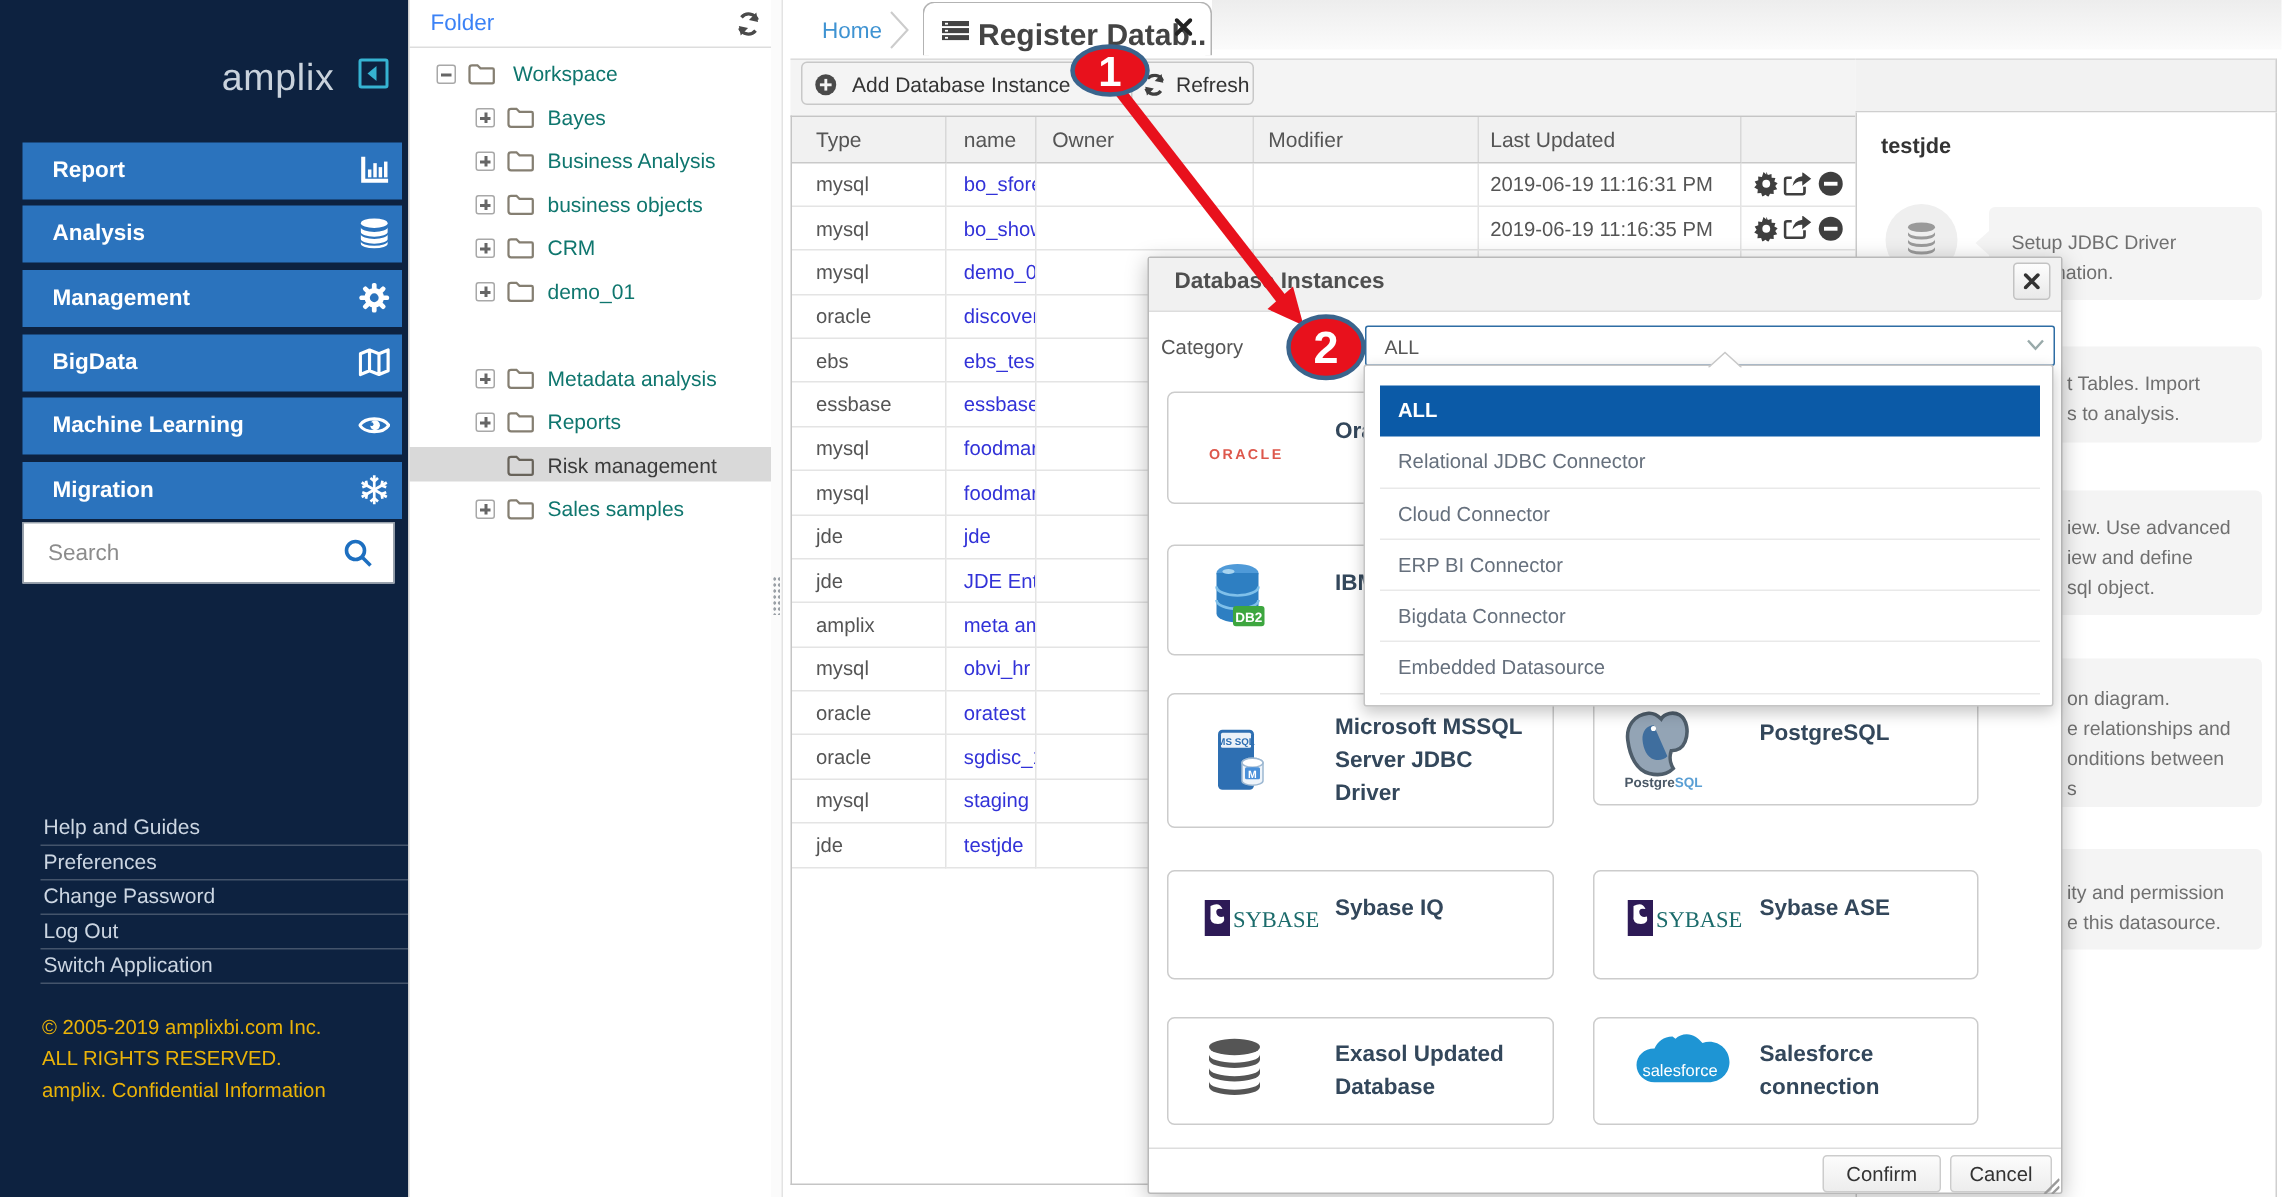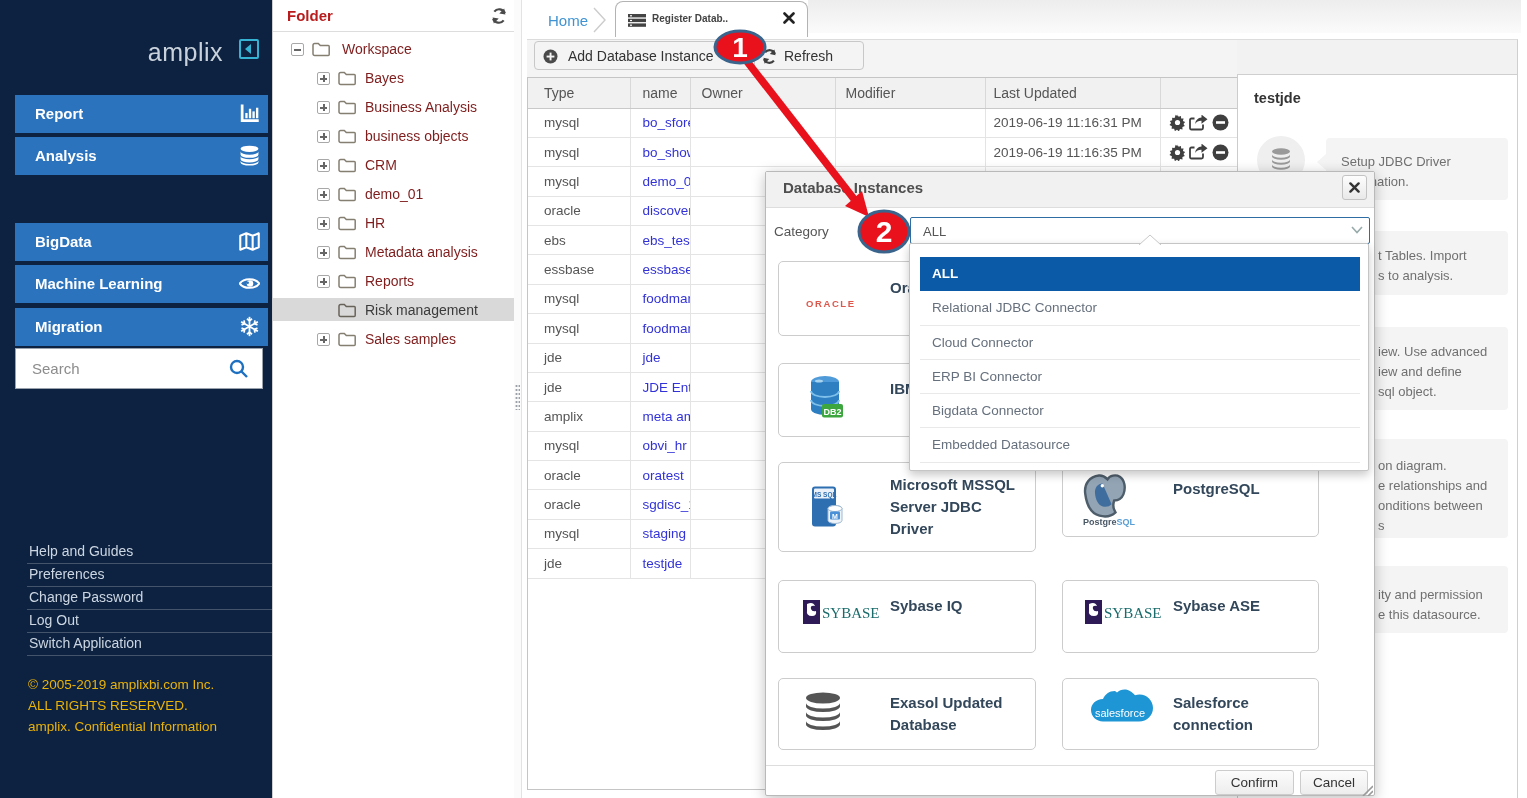--- a/index.html
+++ b/index.html
@@ -16,44 +16,44 @@
 .navicon { position:absolute; right:8px; top:8px; width:21px; height:21px; }
 #search { left:15px; top:348px; width:248px; height:41px; background:#fff; border:1px solid #9aa3ad; }
 #search .ph { position:absolute; left:16px; top:11px; font-size:15px; color:#8c8c8c; }
 #search svg { position:absolute; right:13px; top:9px; }
 .slink { left:27px; width:245px; height:23px; color:#ccd6e2; font-size:14px; padding-left:2px; border-bottom:1px solid #44546b; line-height:21px; }
 #copyr { left:28px; top:674px; color:#eab308; font-size:13.5px; line-height:21px; }
 
 
 #folder { left:272px; top:0; width:242px; height:798px; background:#fff; border-left:1px solid #cfcfcf; }
 #fhead { position:absolute; left:0; top:0; width:242px; height:32px; border-bottom:1px solid #ddd; }
-#fhead .t { position:absolute; left:14px; top:7px; font-size:15px; font-weight:700; color:#b91c1c; }
+#fhead .t { position:absolute; left:14px; top:7px; font-size:15px; font-weight:400; color:#3b82f6; }
 #fhead svg { position:absolute; right:8px; top:8px; }
 .trow { position:absolute; left:0; width:242px; height:29px; }
-.trow .txt { position:absolute; top:6px; font-size:14px; color:#7f1d1d; }
+.trow .txt { position:absolute; top:6px; font-size:14px; color:#0f766e; }
 .ebox { position:absolute; top:8px; width:13px; height:13px; border:1px solid #a8a8a8; border-radius:2px; background:#fff; }
 .ebox .h { position:absolute; left:2px; top:5px; width:7px; height:1.5px; background:#666; }
 .ebox .v { position:absolute; left:5px; top:2px; width:1.5px; height:7px; background:#666; }
 .fico { position:absolute; top:7px; }
 #selrow { position:absolute; left:0; top:298px; width:242px; height:23px; background:#d9d9d9; }
 
 
 #split { left:514px; top:0; width:8px; height:798px; background:#fbfbfb; border-right:1px solid #e3e3e3; }
 #grip { position:absolute; left:1px; top:384px; width:5px; height:26px;
   background-image:radial-gradient(circle, #9aa0a6 1px, transparent 1.2px);
   background-size:3px 4px; }
 
 
 #topstrip { left:808px; top:0; width:713px; height:33px; background:linear-gradient(#ededed,#fbfbfb); }
 #bc-home { left:548px; top:12px; font-size:15px; color:#3f93d2; }
 #tab { left:615px; top:1px; width:193px; height:36px; background:#fff; border:1px solid #b3b3b3; border-bottom:none; border-radius:8px 8px 0 0; }
-#tab .ttl { position:absolute; left:36px; top:11px; font-size:10px; font-weight:700; color:#444; }
+#tab .ttl { position:absolute; left:36px; top:11px; font-size:20px; font-weight:700; color:#444; }
 #toolband { left:527px; top:39px; width:710px; height:39px; background:#f4f4f4; border-top:1px solid #dcdcdc; }
 #toolband2 { left:1237px; top:39px; width:281px; height:36px; background:#f2f2f2; border-top:1px solid #dcdcdc; border-bottom:1px solid #cfcfcf; border-right:1px solid #cfcfcf; }
-#toolbar { left:534px; top:41px; width:330px; height:29px; background:#f4f4f4; border:1px solid #c8c8c8; border-radius:4px; }
+#toolbar { left:534px; top:41px; width:302px; height:29px; background:#f4f4f4; border:1px solid #c8c8c8; border-radius:4px; }
 #toolbar .sep { position:absolute; left:219px; top:0; width:1px; height:27px; background:#c8c8c8; }
 #toolbar .b1 { position:absolute; left:33px; top:6px; font-size:14px; color:#333; }
 #toolbar .b2 { position:absolute; left:249px; top:6px; font-size:14px; color:#333; }
 
 
 #tablewrap { left:527px; top:77px; width:710px; height:713px; background:#fff; border-left:1px solid #c5c5c5; border-bottom:1px solid #c5c5c5; border-top:1px solid #c5c5c5; }
 table.grid { border-collapse:collapse; table-layout:fixed; width:710px; }
 table.grid th { height:30px; background:#f1f1f1; border-bottom:1px solid #c9c9c9; border-right:1px solid #d8d8d8; font-size:14px; font-weight:400; color:#555; text-align:left; padding:0 0 0 16px; }
 table.grid td { height:29.38px; border-bottom:1px solid #e4e4e4; border-right:1px solid #e4e4e4; font-size:13.5px; color:#555; padding:0 0 0 16px; white-space:nowrap; overflow:hidden; }
 table.grid td.nm { color:#3232d8; padding-left:12px; }
@@ -110,20 +110,42 @@
           <rect x="12.8" y="8" width="2.2" height="6.5" fill="#fff"></rect>
           <rect x="16.2" y="4.5" width="2.2" height="10" fill="#fff"></rect>
         </svg></div>
     <div class="navitem abs" style="top:137px;">Analysis<svg class="navicon" viewBox="0 0 20 20">
           <g fill="#fff">
             <ellipse cx="10" cy="3.6" rx="8.5" ry="3"></ellipse>
             <path d="M1.5 6.2 a8.5 3 0 0 0 17 0 v3 a8.5 3 0 0 1 -17 0z"></path>
             <path d="M1.5 10.6 a8.5 3 0 0 0 17 0 v3 a8.5 3 0 0 1 -17 0z"></path>
             <path d="M1.5 15 a8.5 3 0 0 0 17 0 v1.6 a8.5 3 0 0 1 -17 0z"></path>
           </g>
+        </svg></div>
+    <div class="navitem abs" style="top:180px;">Management<svg class="navicon" viewBox="0 0 20 20">
+          <g fill="#fff">
+            <circle cx="10" cy="10" r="6.2"></circle>
+            <g>
+              <rect x="8.5" y="0.6" width="3" height="5" rx="1.2"></rect>
+              <rect x="8.5" y="14.4" width="3" height="5" rx="1.2"></rect>
+            </g>
+            <g transform="rotate(45 10 10)">
+              <rect x="8.5" y="0.6" width="3" height="5" rx="1.2"></rect>
+              <rect x="8.5" y="14.4" width="3" height="5" rx="1.2"></rect>
+            </g>
+            <g transform="rotate(90 10 10)">
+              <rect x="8.5" y="0.6" width="3" height="5" rx="1.2"></rect>
+              <rect x="8.5" y="14.4" width="3" height="5" rx="1.2"></rect>
+            </g>
+            <g transform="rotate(135 10 10)">
+              <rect x="8.5" y="0.6" width="3" height="5" rx="1.2"></rect>
+              <rect x="8.5" y="14.4" width="3" height="5" rx="1.2"></rect>
+            </g>
+          </g>
+          <circle cx="10" cy="10" r="2.8" fill="#2b73bd"></circle>
         </svg></div>
     <div class="navitem abs" style="top:223px;">BigData<svg class="navicon" viewBox="0 0 20 20">
           <path d="M1.2 4.6 L7 2.2 l6 2.4 5.8-2.4 v13.2 L13 17.8 7 15.4 1.2 17.8z M7 2.2 v13.2 M13 4.6 v13.2" stroke="#fff" stroke-width="2" fill="none" stroke-linejoin="round"></path>
         </svg></div>
     <div class="navitem abs" style="top:265px;">Machine Learning<svg class="navicon" viewBox="0 0 20 20">
           <path d="M0.8 10 C4.3 4.6 15.7 4.6 19.2 10 C15.7 15.4 4.3 15.4 0.8 10z" stroke="#fff" stroke-width="2" fill="none"></path>
           <circle cx="10.5" cy="10" r="3.1" fill="#fff"></circle>
           <circle cx="8.3" cy="9.3" r="1.2" fill="#2b73bd"></circle>
         </svg></div>
     <div class="navitem abs" style="top:308px;">Migration<svg class="navicon" viewBox="0 0 20 20">
@@ -231,30 +253,20 @@
     <div class="trow" style="top:180px;">
         <div class="ebox" style="left:44px;">
           <span class="h"></span>
           <span class="v"></span>
         </div>
         <svg class="fico" style="left:65px;" width="18" height="15" viewBox="0 0 18 15">
           <path d="M1 3.2 q0-1.7 1.7-1.7 h3.6 l2 2.1 h8 q0.9 0 0.9 0.9 v8 q0 1 -1 1 h-13.5 q-1.7 0 -1.7-1.7z" stroke="#857f72" stroke-width="1.5" fill="none"></path>
         </svg>
         <span class="txt" style="left:92px;">demo_01</span>
       </div>
-    <div class="trow" style="top:209px;">
-        <div class="ebox" style="left:44px;">
-          <span class="h"></span>
-          <span class="v"></span>
-        </div>
-        <svg class="fico" style="left:65px;" width="18" height="15" viewBox="0 0 18 15">
-          <path d="M1 3.2 q0-1.7 1.7-1.7 h3.6 l2 2.1 h8 q0.9 0 0.9 0.9 v8 q0 1 -1 1 h-13.5 q-1.7 0 -1.7-1.7z" stroke="#857f72" stroke-width="1.5" fill="none"></path>
-        </svg>
-        <span class="txt" style="left:92px;">HR</span>
-      </div>
     <div class="trow" style="top:238px;">
         <div class="ebox" style="left:44px;">
           <span class="h"></span>
           <span class="v"></span>
         </div>
         <svg class="fico" style="left:65px;" width="18" height="15" viewBox="0 0 18 15">
           <path d="M1 3.2 q0-1.7 1.7-1.7 h3.6 l2 2.1 h8 q0.9 0 0.9 0.9 v8 q0 1 -1 1 h-13.5 q-1.7 0 -1.7-1.7z" stroke="#857f72" stroke-width="1.5" fill="none"></path>
         </svg>
         <span class="txt" style="left:92px;">Metadata analysis</span>
       </div>

